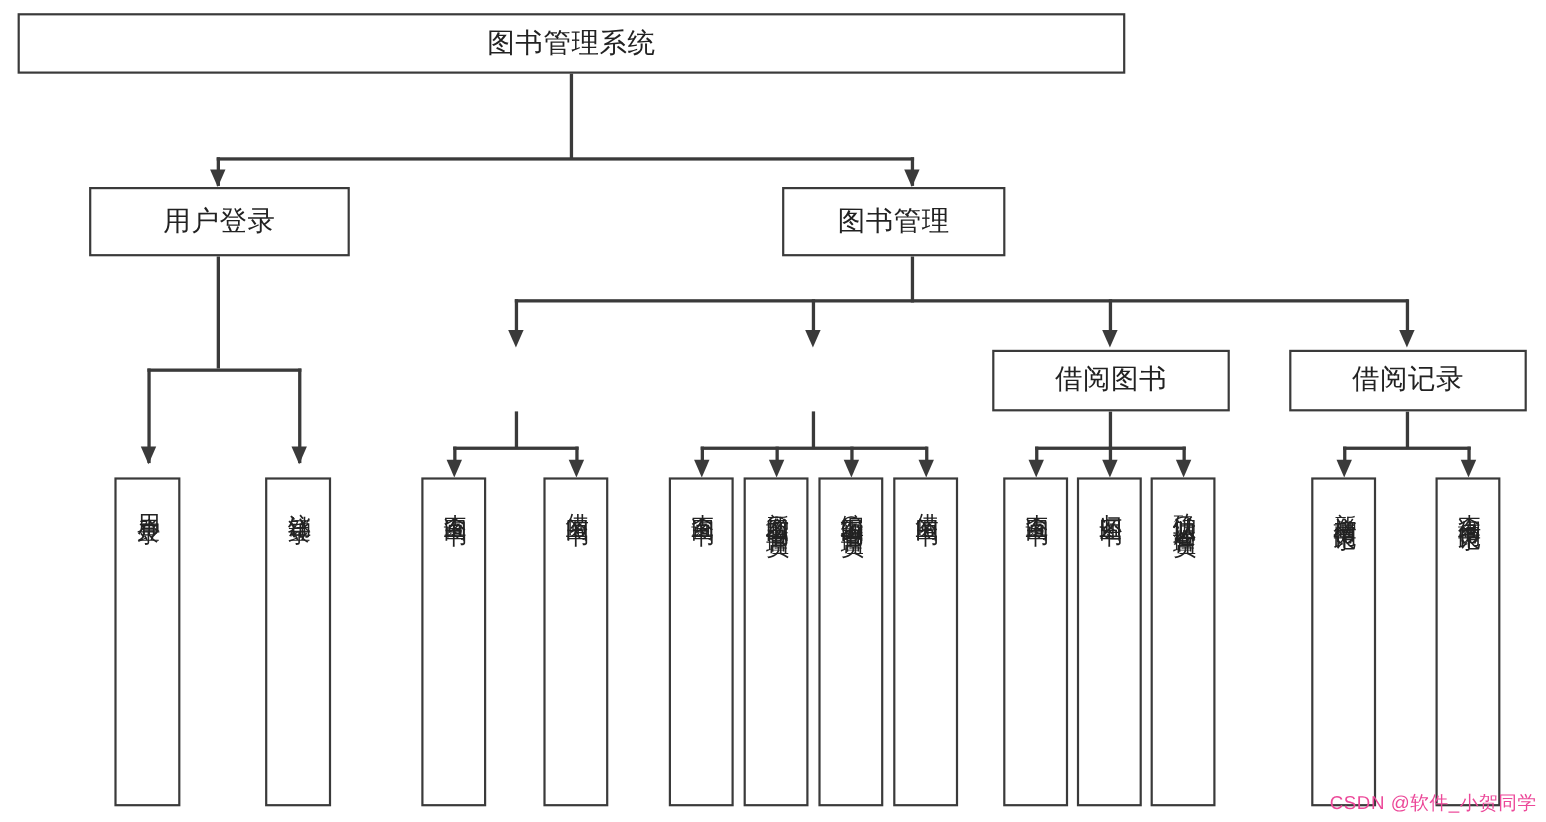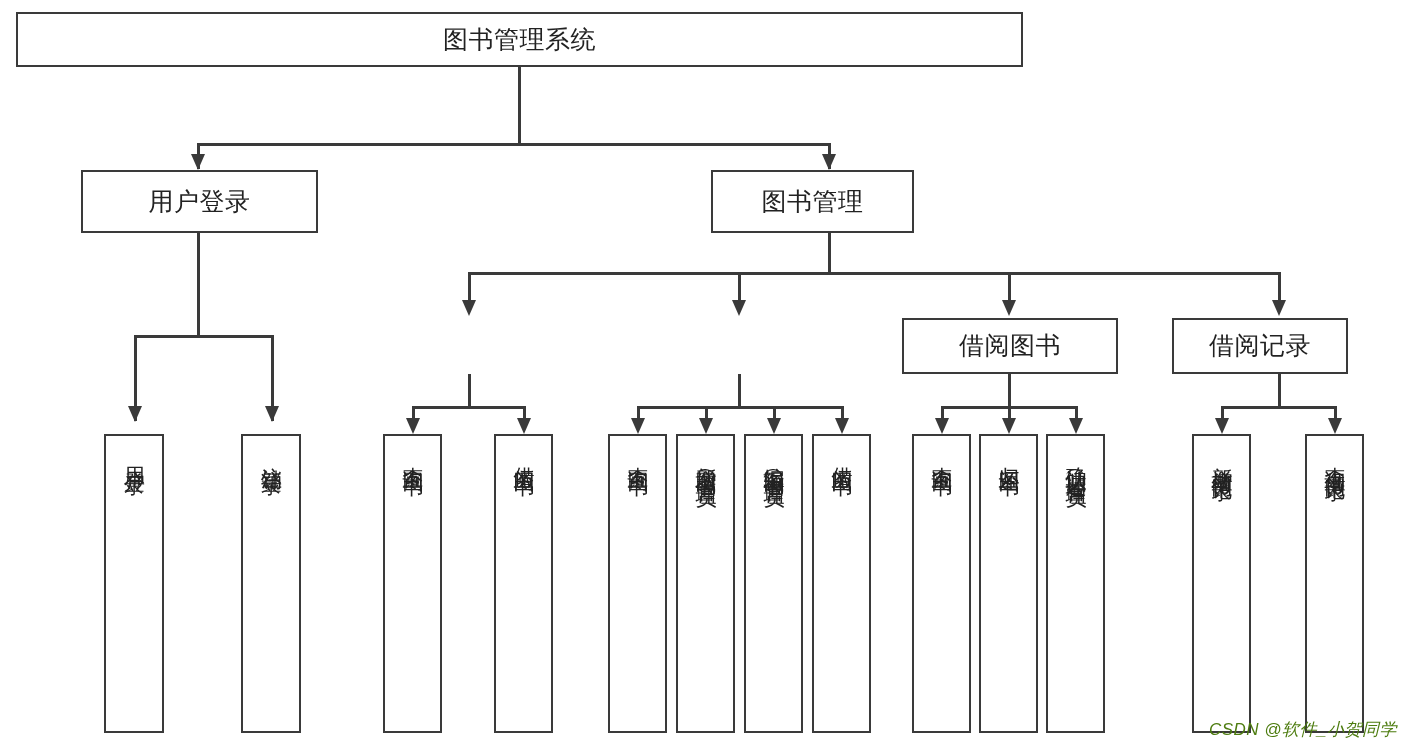--- a/index.html
+++ b/index.html
@@ -63,25 +63,24 @@
     border-left: 7px solid transparent;
     border-right: 7px solid transparent;
     border-top: 16px solid #3a3a3a;
   }
   
   #watermark {
     position: absolute;
     right: 8px;
     bottom: 6px;
     font-size: 17px;
-    color: #4d7c0f;
+    color: #ec4899;
     letter-spacing: 0.5px;
     white-space: nowrap;
     user-select: none;
-    font-style: italic;
   }
 </style>
 </head>
 <body>
 
 <div id="canvas">
 
   <div class="vline" style="left:518px; top:66px;  height:79px;"></div>
   <div class="hline" style="left:197px; top:143px; width:634px;"></div>
   <div class="vline" style="left:197px; top:143px; height:26px;"></div>
@@ -148,21 +147,21 @@
   <div class="node h" style="left:81px; top:170px; width:237px; height:63px;">
     <span class="lbl">用户登录</span>
   </div>
   <div class="node h" style="left:711px; top:170px; width:203px; height:63px;">
     <span class="lbl">图书管理</span>
   </div>
 
   <div class="node h" style="left:902px; top:318px; width:216px; height:56px;">
     <span class="lbl">借阅图书</span>
   </div>
-  <div class="node h" style="left:1172px; top:318px; width:176px; height:56px;align-items:center;">
+  <div class="node h" style="left:1172px; top:318px; width:216px; height:56px;align-items:center;">
     <span class="lbl">借阅记录</span>
   </div>
 
   <div class="node v" style="left:104px; top:434px; width:60px; height:299px;">
     <span class="lbl">用户登录</span>
   </div>
   <div class="node v" style="left:241px; top:434px; width:60px; height:299px;">
     <span class="lbl">注销登录</span>
   </div>
 

